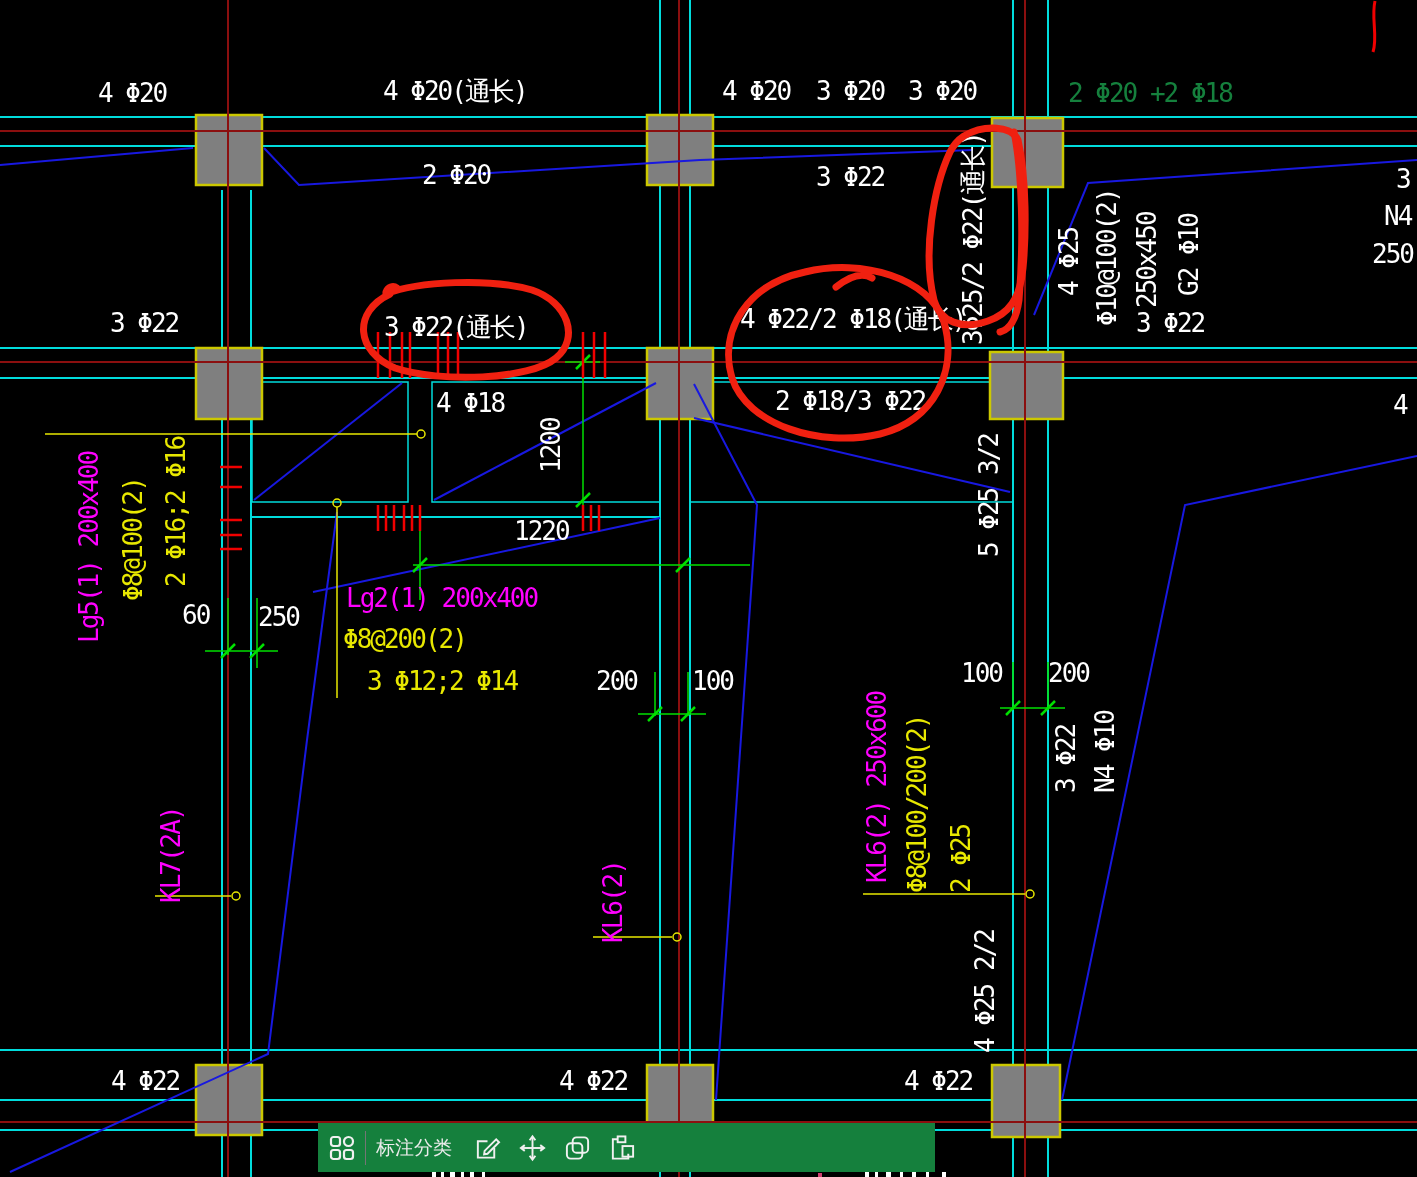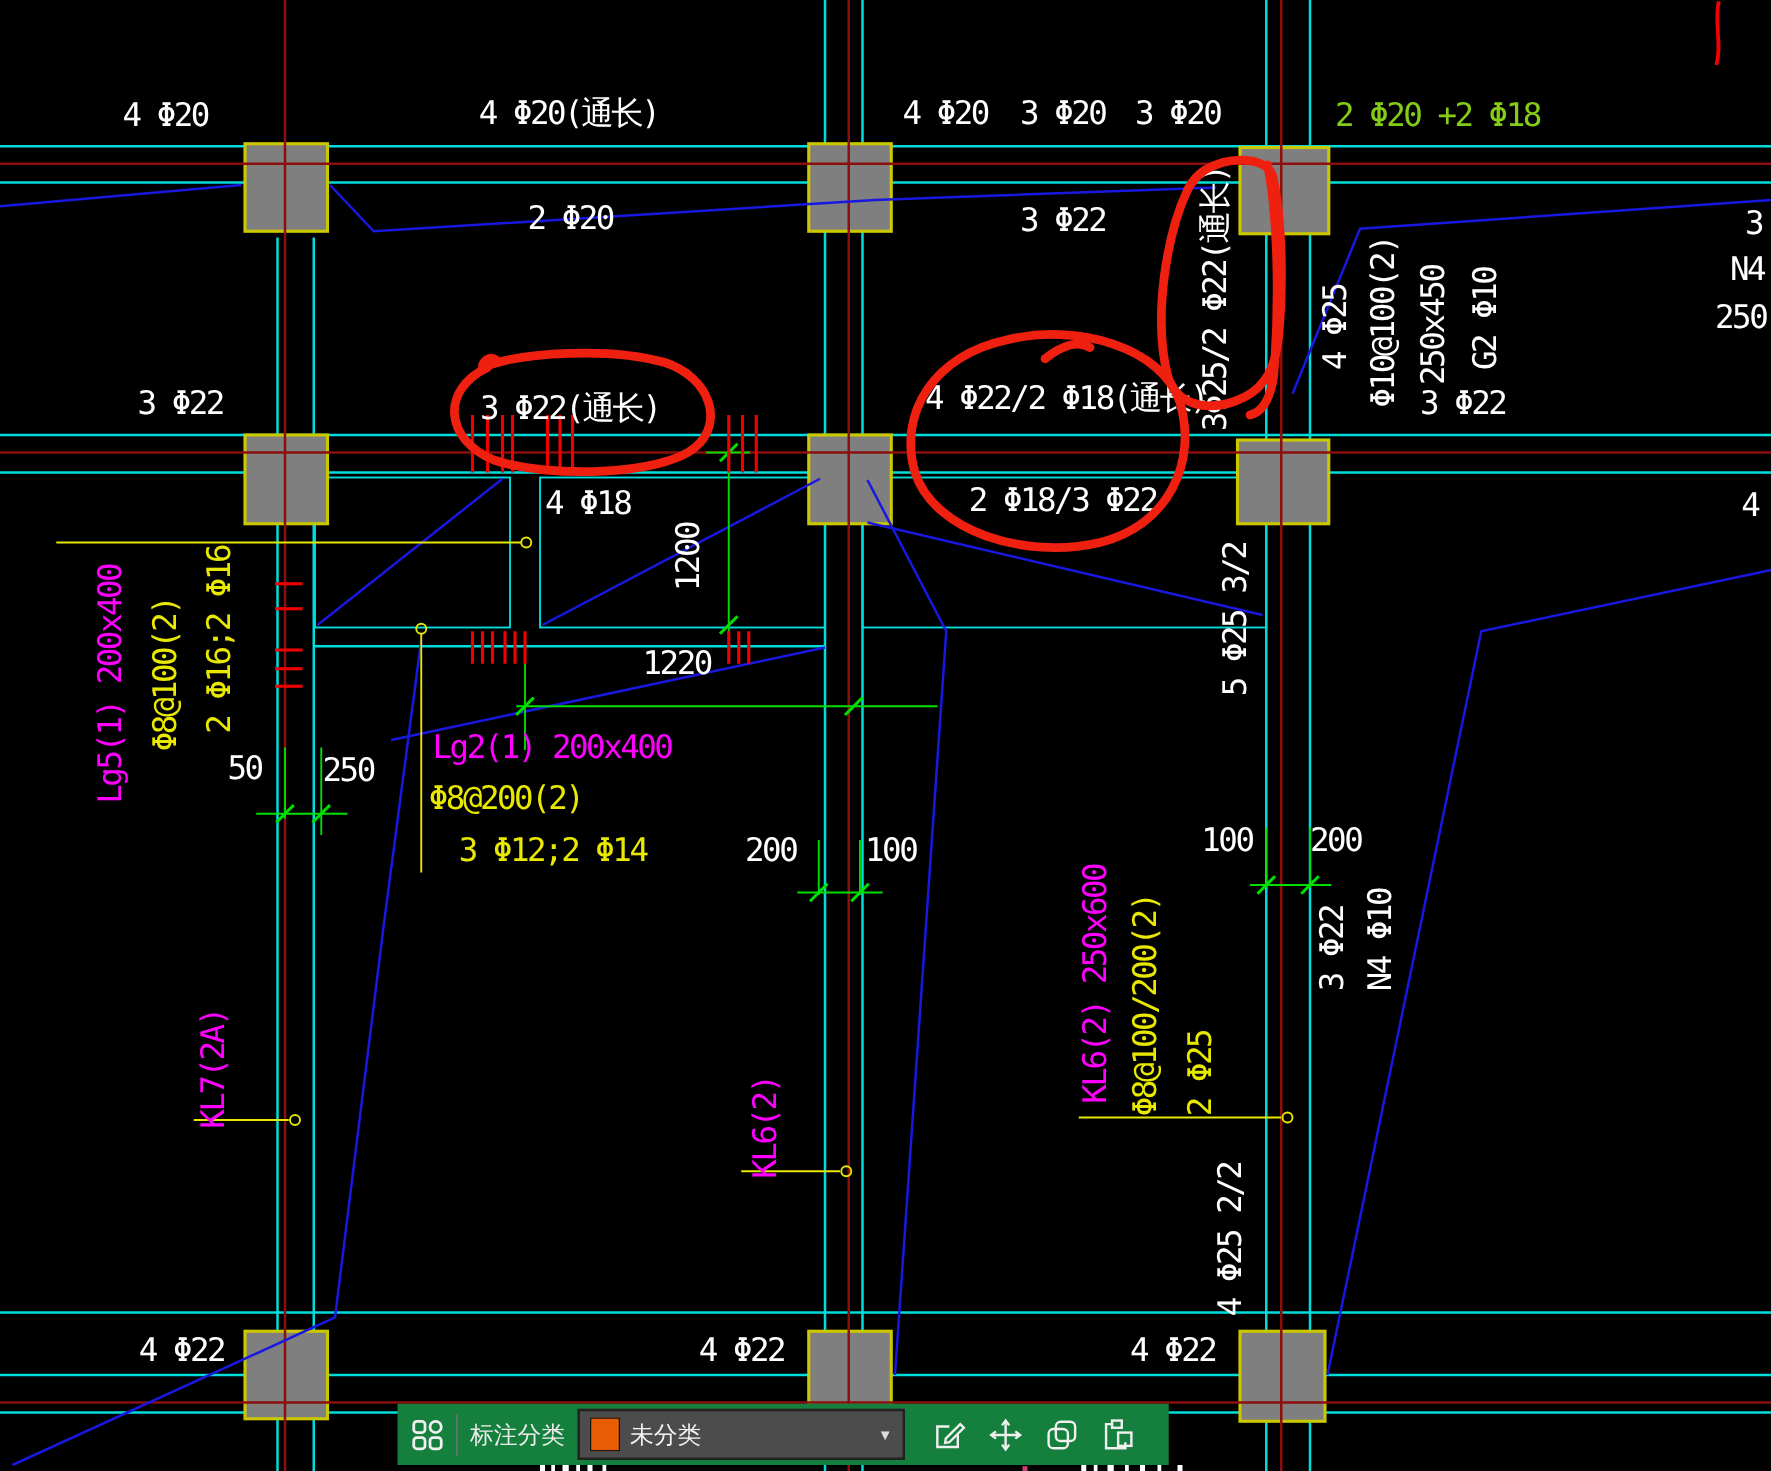--- a/index.html
+++ b/index.html
@@ -171,35 +171,35 @@
       <rect x="818" y="1173" width="4" height="4" fill="#d04070"></rect>
     </g>
   </svg>
 
   <div id="labels-layer">
       <span class="lbl" style="left: 98px; top: 80px; color: rgb(255, 255, 255);">4 Φ20</span>
       <span class="lbl" style="left: 383px; top: 78px; color: rgb(255, 255, 255);">4 Φ20(通长)</span>
       <span class="lbl" style="left: 722px; top: 78px; color: rgb(255, 255, 255);">4 Φ20</span>
       <span class="lbl" style="left: 816px; top: 78px; color: rgb(255, 255, 255);">3 Φ20</span>
       <span class="lbl" style="left: 908px; top: 78px; color: rgb(255, 255, 255);">3 Φ20</span>
-      <span class="lbl" style="left: 1068px; top: 80px; color: #84cc16;">2 Φ20 +2 Φ18</span>
+      <span class="lbl" style="left: 1068px; top: 80px; color: #15803d;">2 Φ20 +2 Φ18</span>
       <span class="lbl" style="left: 422px; top: 162px; color: rgb(255, 255, 255);">2 Φ20</span>
       <span class="lbl" style="left: 816px; top: 164px; color: rgb(255, 255, 255);">3 Φ22</span>
       <span class="lbl" style="left: 110px; top: 310px; color: rgb(255, 255, 255);">3 Φ22</span>
       <span class="lbl" style="left: 384px; top: 314px; color: rgb(255, 255, 255);">3 Φ22(通长)</span>
       <span class="lbl" style="left: 740px; top: 306px; color: rgb(255, 255, 255);">4 Φ22/2 Φ18(通长)</span>
       <span class="lbl" style="left: 775px; top: 388px; color: rgb(255, 255, 255);">2 Φ18/3 Φ22</span>
       <span class="lbl" style="left: 436px; top: 390px; color: rgb(255, 255, 255);">4 Φ18</span>
       <span class="lbl" style="left: 1136px; top: 310px; color: rgb(255, 255, 255);">3 Φ22</span>
       <span class="lbl" style="left: 1396px; top: 166px; color: rgb(255, 255, 255);">3</span>
       <span class="lbl" style="left: 1384px; top: 203px; color: rgb(255, 255, 255);">N4</span>
       <span class="lbl" style="left: 1372px; top: 241px; color: rgb(255, 255, 255);">250</span>
       <span class="lbl" style="left: 1393px; top: 392px; color: rgb(255, 255, 255);">4</span>
       <span class="lbl" style="left: 514px; top: 518px; color: rgb(255, 255, 255);">1220</span>
-      <span class="lbl" style="left: 182px; top: 602px; color: rgb(255, 255, 255);">50</span>
+      <span class="lbl" style="left: 182px; top: 602px; color: rgb(255, 255, 255);">60</span>
       <span class="lbl" style="left: 258px; top: 604px; color: rgb(255, 255, 255);">250</span>
       <span class="lbl" style="left: 596px; top: 668px; color: rgb(255, 255, 255);">200</span>
       <span class="lbl" style="left: 692px; top: 668px; color: rgb(255, 255, 255);">100</span>
       <span class="lbl" style="left: 961px; top: 660px; color: rgb(255, 255, 255);">100</span>
       <span class="lbl" style="left: 1048px; top: 660px; color: rgb(255, 255, 255);">200</span>
       <span class="lbl" style="left: 111px; top: 1068px; color: rgb(255, 255, 255);">4 Φ22</span>
       <span class="lbl" style="left: 559px; top: 1068px; color: rgb(255, 255, 255);">4 Φ22</span>
       <span class="lbl" style="left: 904px; top: 1068px; color: rgb(255, 255, 255);">4 Φ22</span>
       <span class="lbl" style="left: 346px; top: 585px; color: rgb(255, 0, 255);">Lg2(1) 200x400</span>
       <span class="lbl" style="left: 343px; top: 626px; color: rgb(232, 232, 0);">Φ8@200(2)</span>
@@ -237,25 +237,20 @@
     <div class="tb-icon">
       <svg width="26" height="26" viewBox="0 0 26 26" fill="none" stroke="#f0f0f0" stroke-width="2.2">
         <rect x="2" y="2" width="9" height="9" rx="2.5"></rect>
           <rect x="15" y="2" width="9" height="9" rx="4.5"></rect>
         <rect x="2" y="15" width="9" height="9" rx="2.5"></rect>
           <rect x="15" y="15" width="9" height="9" rx="2.5"></rect>
       </svg>
     </div>
     <div class="tb-divider"></div>
     <span class="tb-label">标注分类</span>
-    <div class="tb-dropdown">
-      <span class="tb-swatch" style="background: rgb(232, 92, 4);"></span>
-      <span class="tb-dd-text">未分类</span>
-      <span class="tb-caret">▼</span>
-    </div>
     <div class="tb-icon" style="margin-left:12px">
       <svg width="28" height="28" viewBox="0 0 28 28" fill="none" stroke="#f0f0f0" stroke-width="2">
         <path d="M21,14 V24 H4 V7 H14"></path>
           <path d="M11,17 L23,5 L26,8 L14,20 L10.5,20.5 Z"></path>
       </svg>
     </div>
     <div class="tb-icon" style="margin-left:8px">
       <svg width="28" height="28" viewBox="0 0 28 28" fill="none" stroke="#f0f0f0" stroke-width="2">
         <line x1="14" y1="3" x2="14" y2="25"></line>
           <line x1="3" y1="14" x2="25" y2="14"></line>

